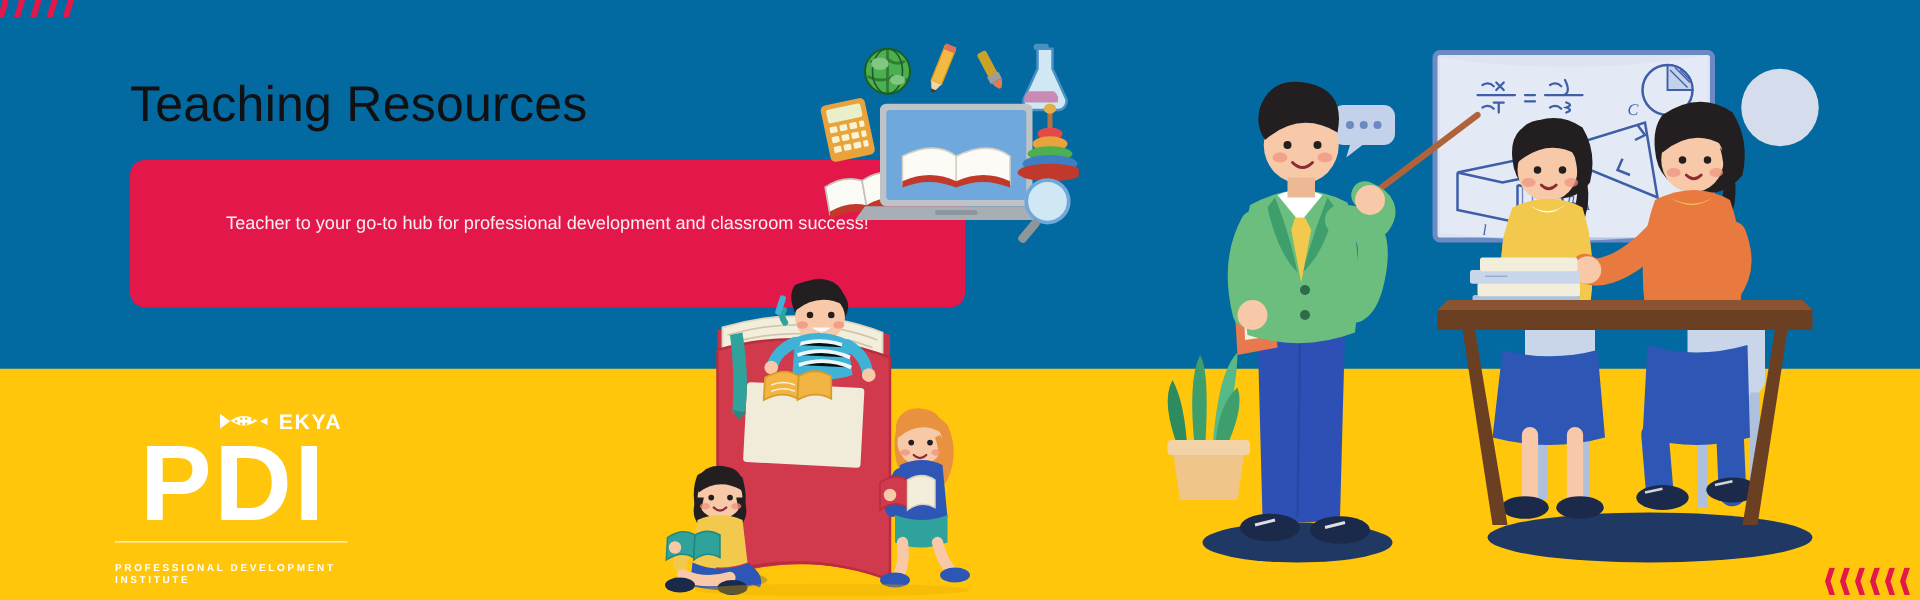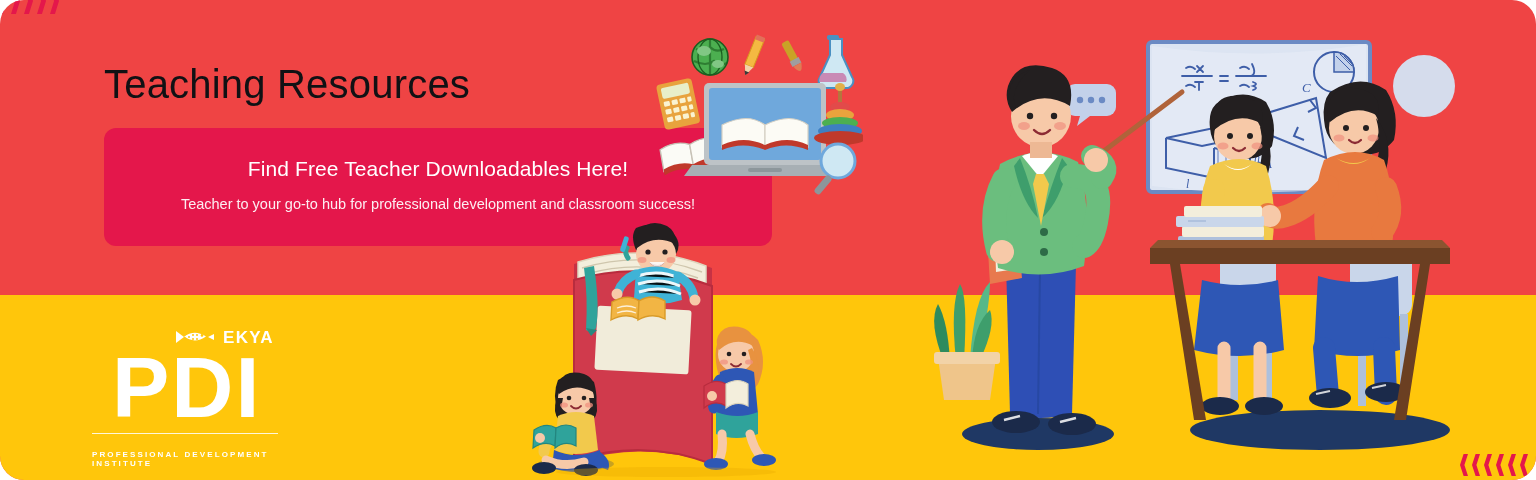--- a/index.html
+++ b/index.html
@@ -5,23 +5,22 @@
   * { box-sizing: border-box; margin: 0; padding: 0; }
   html, body {
     width: 1536px; height: 480px;
     font-family: "Liberation Sans", sans-serif;
     overflow: hidden;
     background: #ffffff;
   }
   #banner {
     position: relative;
     width: 1536px; height: 480px;
-    background: #ef4444;
+    background: #0369a1;
     overflow: hidden;
-    border-radius: 24px;
   }
 
   
   .yellow-band {
     position: absolute; left: 0; top: 295px;
     width: 1536px; height: 185px;
     background: #FFC60B;
   }
 
   
@@ -128,21 +127,20 @@
     <div class="chev"></div>
     <div class="chev"></div>
     <div class="chev"></div>
   </div>
 
   <div class="deco-circle"></div>
 
   <div class="page-title">Teaching Resources</div>
 
   <div class="promo-card">
-    <div class="promo-head">Find Free Teacher Downloadables Here!</div>
     <div class="promo-sub">Teacher to your go-to hub for professional development and classroom success!</div>
   </div>
 
   <div class="illus" id="supplies-illustration">
     <svg width="215" height="175" viewBox="0 0 215 175" xmlns="http://www.w3.org/2000/svg">
 
       <g>
         <circle cx="62" cy="24" r="18" fill="#4CAF50"></circle>
         <path d="M48 16 q10 4 14 -2 q6 6 14 2 M46 28 q12 6 20 0 q6 6 13 2 M62 6 v36" stroke="#2E7D32" stroke-width="2.2" fill="none"></path>
         <circle cx="62" cy="24" r="18" fill="none" stroke="#1b5e20" stroke-width="1.6"></circle>

